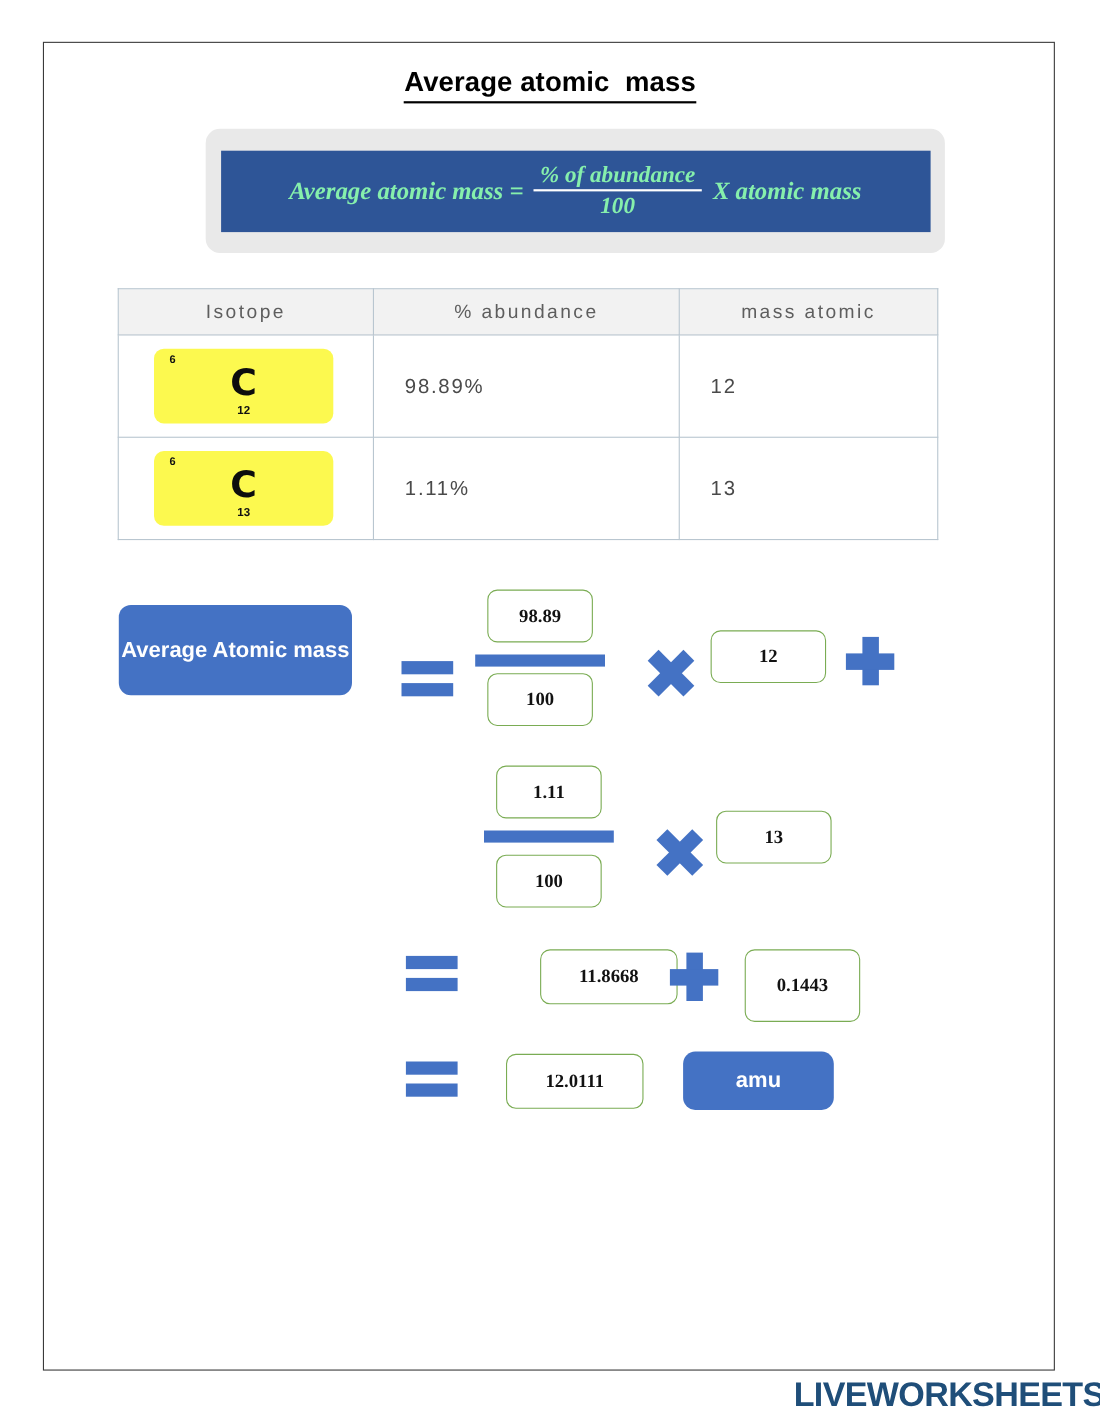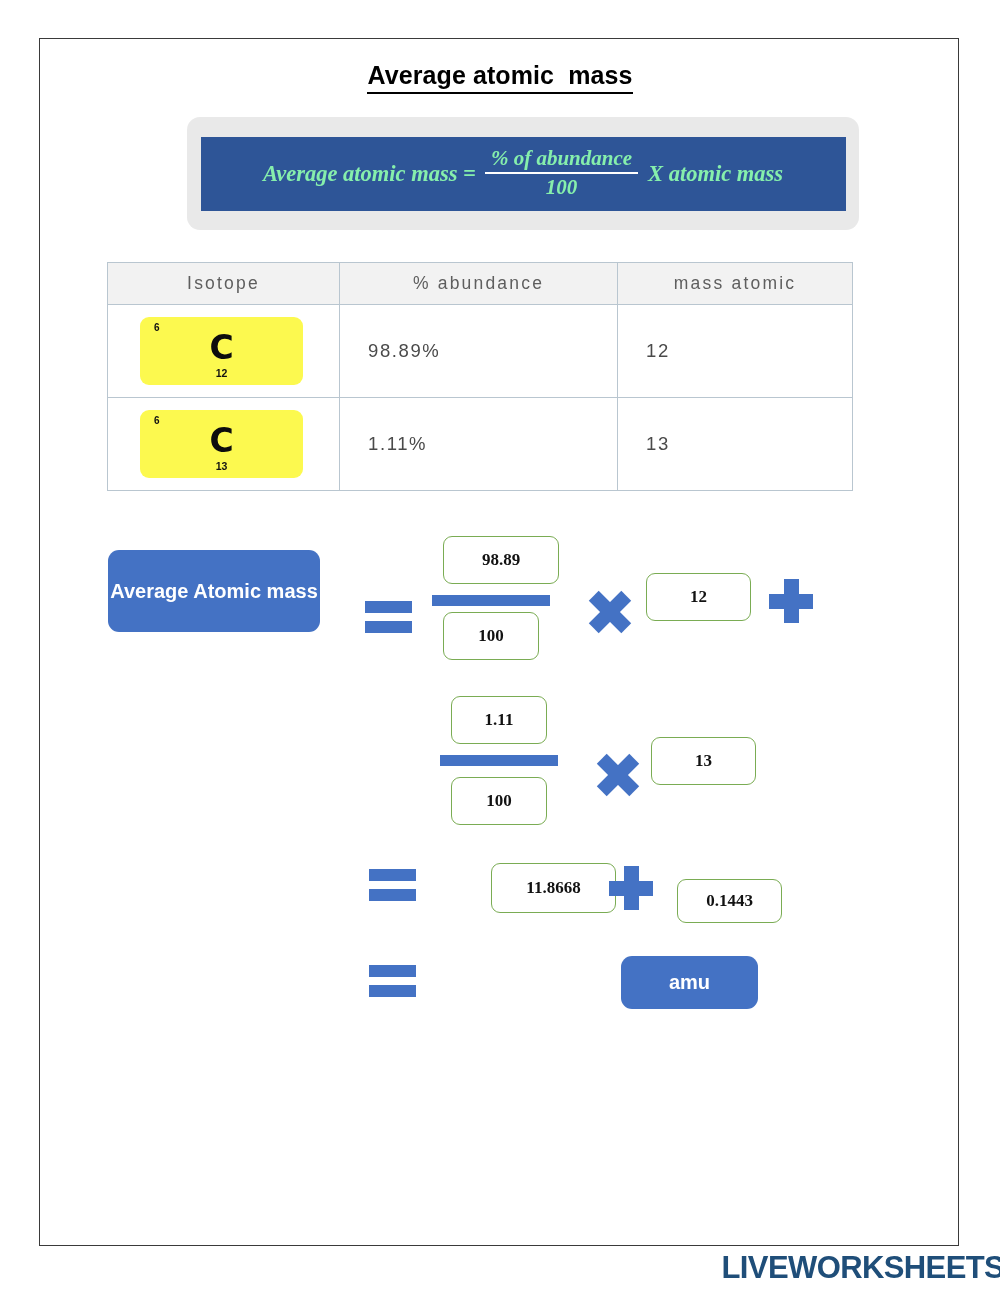--- a/index.html
+++ b/index.html
@@ -370,21 +370,21 @@
   </table>
 
   <div id="calc-area">
 
     <div id="avg-atomic-mass-label" class="blue-chip">Average Atomic mass</div>
 
     <div class="op-equals" style="left:325px; top:562px;">
       <span></span>
         <span></span>
     </div>
-    <div class="answer-box" style="position:absolute; left:403px; top:497px; width:116px; height:48px;">98.89</div>
+    <div class="answer-box" style="position:absolute; left:403px; top:497px; width:96px; height:48px;">98.89</div>
     <div class="frac-bar" style="left:392px; top:556px; width:118px;"></div>
     <div class="answer-box" style="position:absolute; left:403px; top:573px; width:96px; height:48px;">100</div>
     <div class="op-times" style="left:547px; top:550px;">
       <span class="b1"></span>
         <span class="b2"></span>
     </div>
     <div class="answer-box" style="position:absolute; left:606px; top:534px; width:105px; height:48px;">12</div>
     <div class="op-plus" style="left:729px; top:540px;">
       <span class="v"></span>
         <span class="h"></span>
@@ -401,26 +401,27 @@
 
     <div class="op-equals" style="left:329px; top:830px;">
       <span></span>
         <span></span>
     </div>
     <div class="answer-box" style="position:absolute; left:423px; top:824px; width:125px; height:50px;margin-left:28px;">11.8668</div>
     <div class="op-plus" style="left:569px; top:827px;">
       <span class="v"></span>
         <span class="h"></span>
     </div>
-    <div class="answer-box" style="position:absolute; left:637px; top:824px; width:105px; height:44px;margin-top:16px;">0.1443</div>
+    <div class="answer-box" style="position:absolute; left:637px; top:824px; width:105px; height:66px;">0.1443</div>
 
     <div class="op-equals" style="left:329px; top:926px;">
       <span></span>
         <span></span>
     </div>
+    <div class="answer-box" style="position:absolute; left:420px; top:919px; width:125px; height:50px;">12.0111</div>
     <div id="amu-unit-chip" class="blue-chip">amu</div>
 
   </div>
 </div>
 
 <div id="footer-logo">
   <div id="logo-tiles">
     <div style="background: rgb(100, 180, 69);">LI</div>
     <div style="background: rgb(245, 166, 35);">I</div>
     <div style="background: #0369a1;">VE</div>

